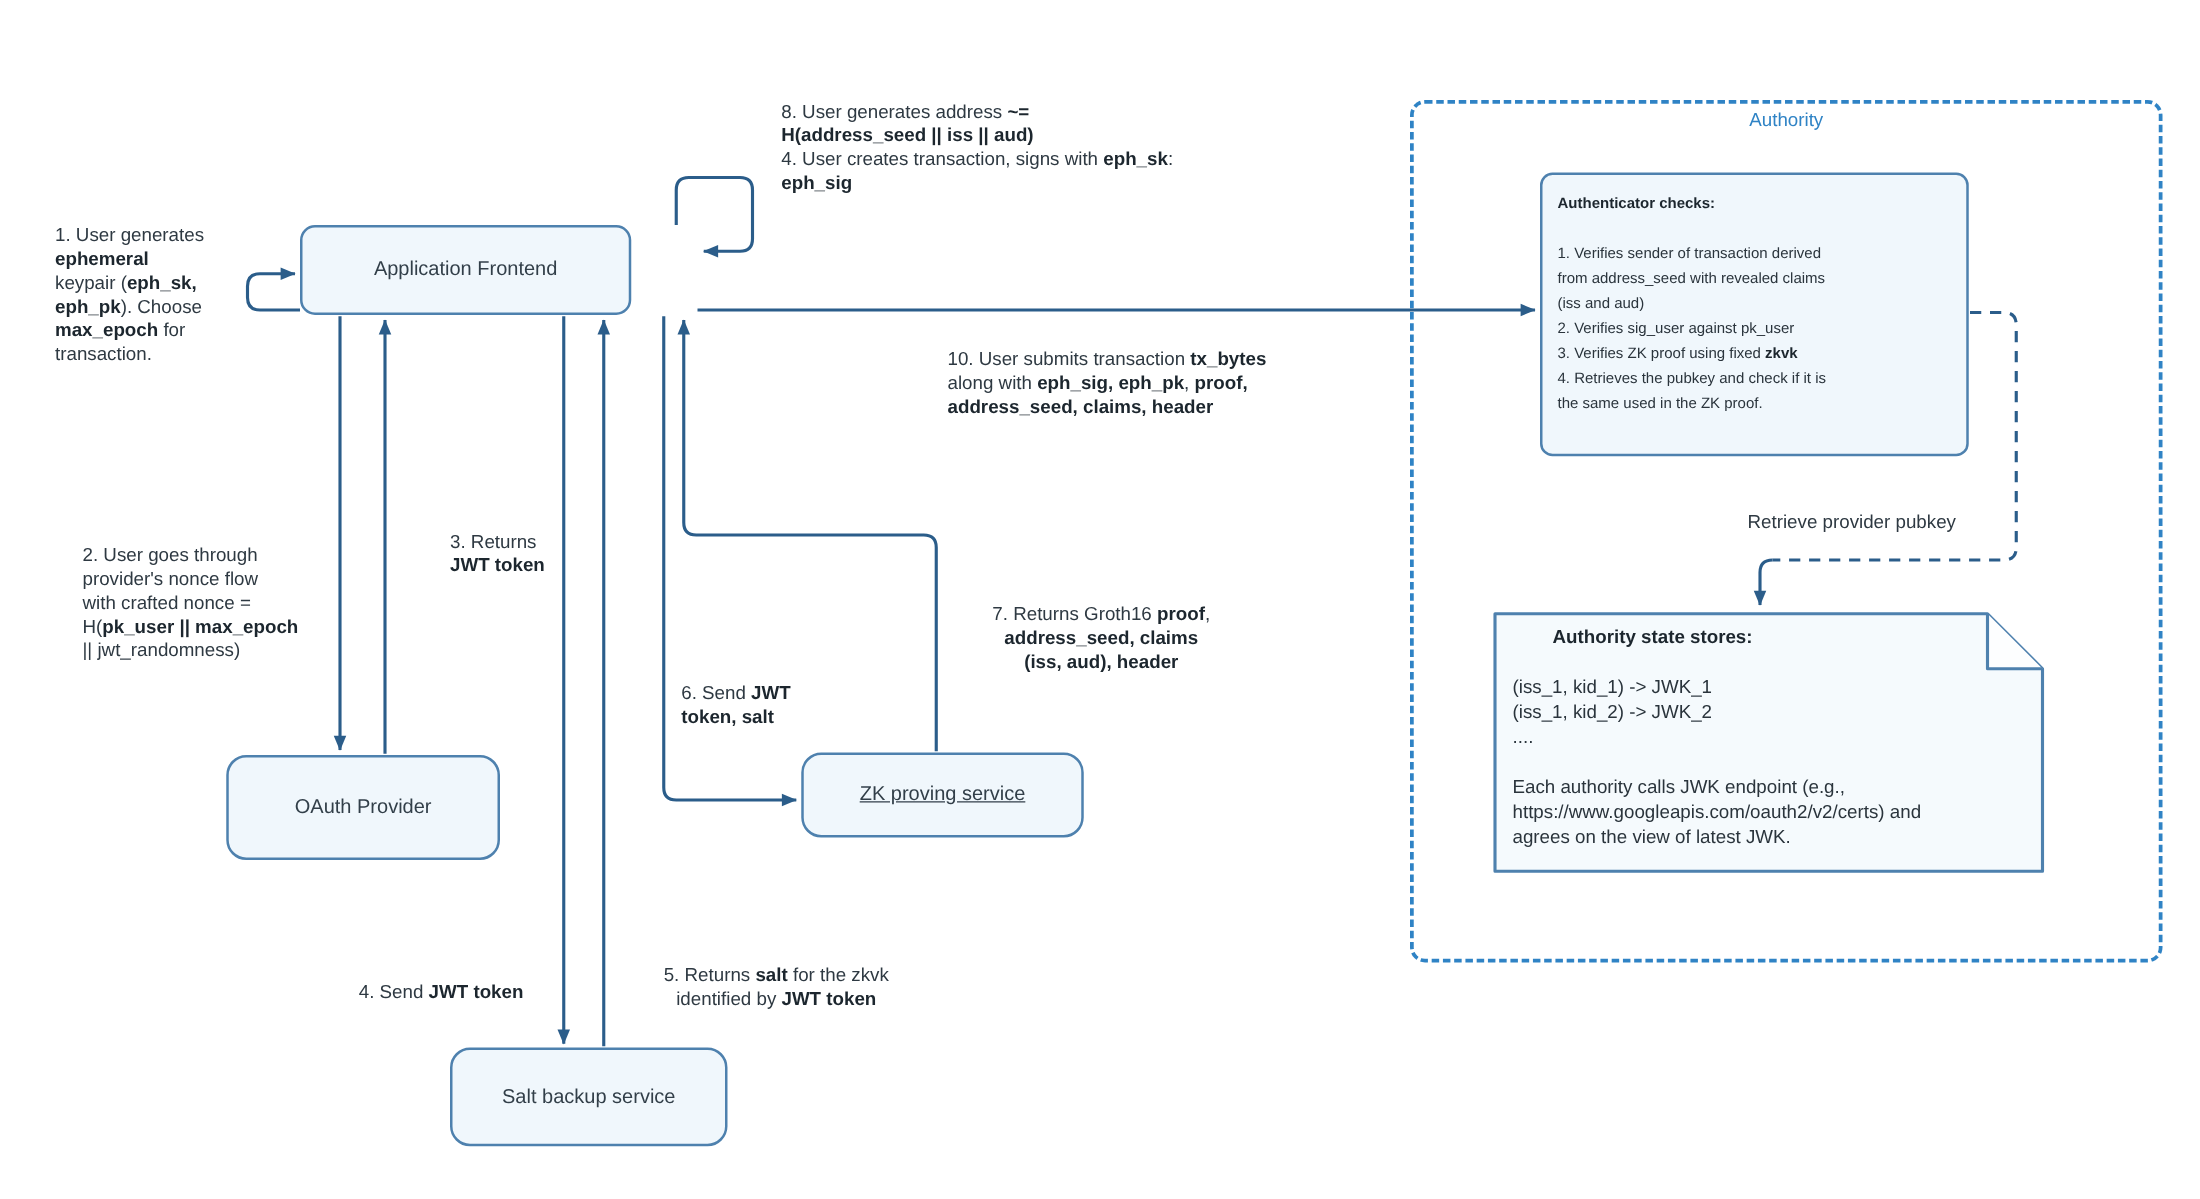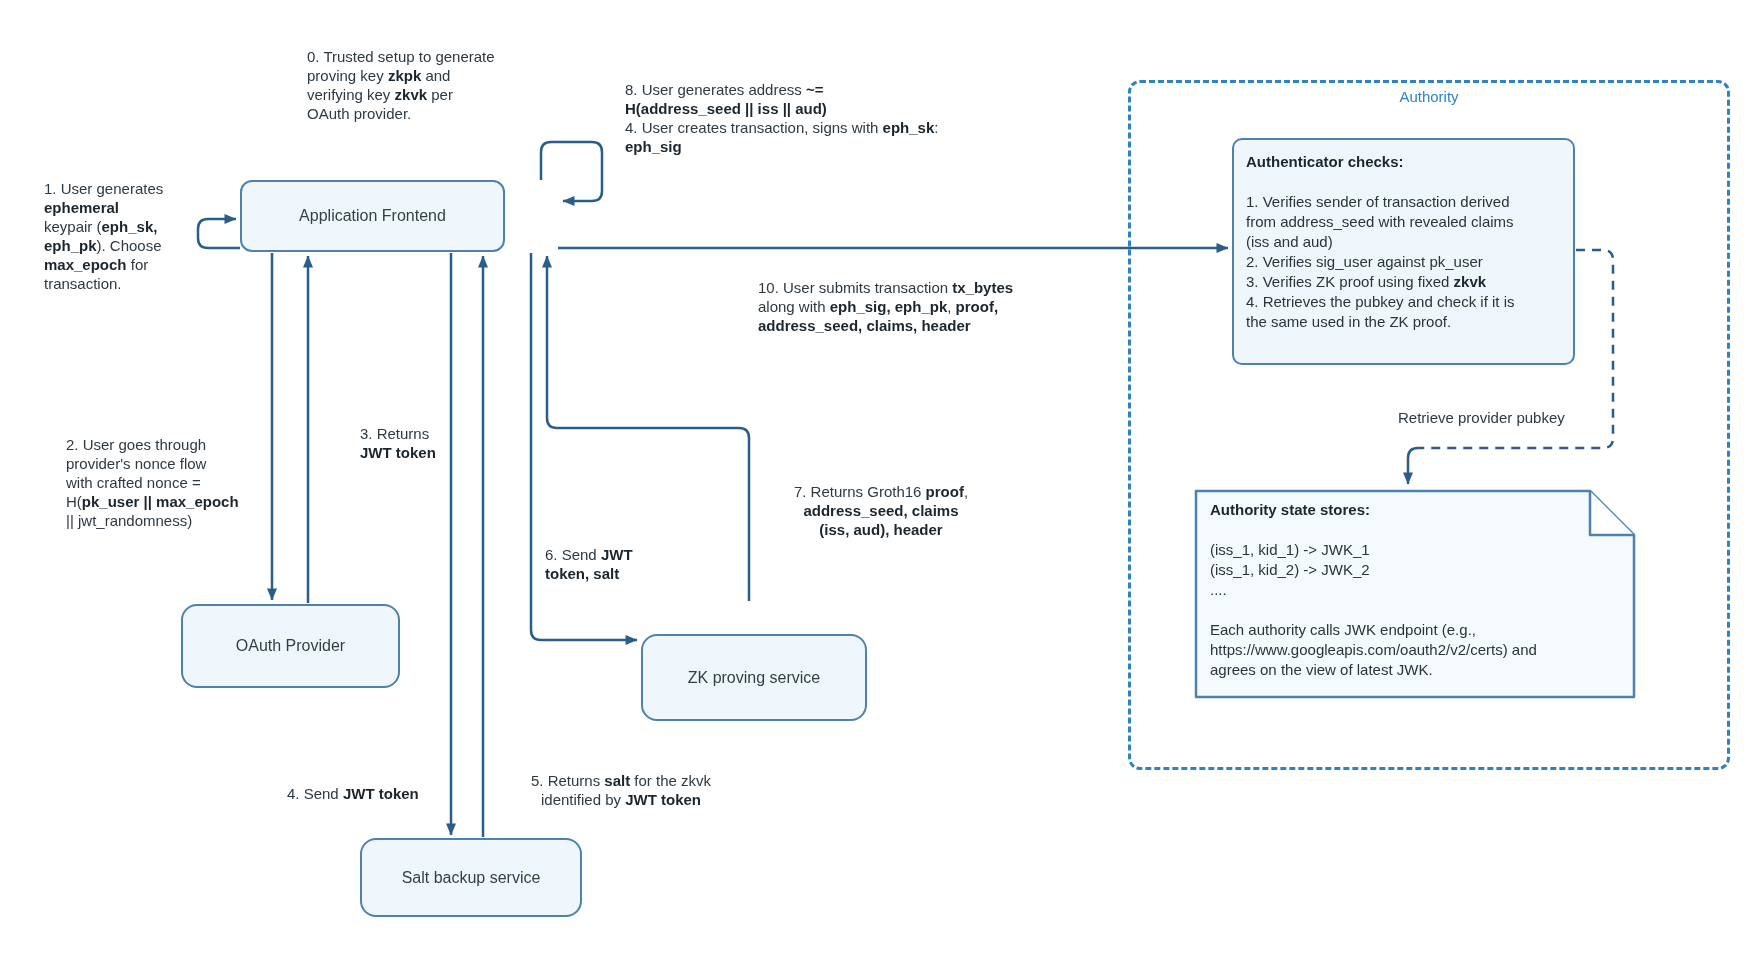--- a/index.html
+++ b/index.html
@@ -19,49 +19,49 @@
     position:absolute;left:1128px;top:80px;width:602px;height:690px;box-sizing:border-box;
     border:3px dashed #2f83c5;border-radius:12px;z-index:0;
   }
   #authority-label{
     position:absolute;left:1128px;top:88px;width:602px;text-align:center;
     font-size:15px;color:#2f83c5;z-index:3;
   }
   #authenticator-box{
     position:absolute;left:1232px;top:138px;width:343px;height:227px;box-sizing:border-box;
     border:2.5px solid #4e81ae;border-radius:10px;background:#f0f7fc;z-index:1;
-    padding:12px 12px 0 12px;font-size:15px;line-height:20px;white-space:normal;
+    padding:12px 12px 0 12px;font-size:12px;line-height:20px;white-space:normal;
   }
   #authenticator-title{font-weight:700;color:#1c262e;margin-bottom:20px;}
   #statestore-text{
     position:absolute;left:1210px;top:500px;width:420px;z-index:3;
     font-size:15px;line-height:20px;white-space:normal;
   }
-  #statestore-title{font-weight:700;color:#1c262e;margin-bottom:20px;}
+  #statestore-title{font-weight:700;color:#1c262e;margin-bottom:20px;margin-left:32px;}
   svg.overlay{position:absolute;left:0;top:0;z-index:2;}
   .edge{fill:none;stroke:#2b5d8a;stroke-width:2.5;}
   .edge.dashed{stroke-dasharray:9 7;}
   .docshape{fill:#f5fafd;stroke:#4e81ae;stroke-width:2.5;stroke-linejoin:round;}
   .docfold{fill:#fdfeff;stroke:#4e81ae;stroke-width:2.5;stroke-linejoin:round;}
 </style>
 </head>
 <body>
 
 <div id="canvas">
 
   <div id="authority-frame"></div>
   <div id="authority-label">Authority</div>
 
   <div class="node" style="left:240px;top:180px;width:265px;height:72px;border-radius:12px;">
     <span>Application Frontend</span>
   </div>
   <div class="node" style="left:181px;top:604px;width:219px;height:84px;">
     <span>OAuth Provider</span>
   </div>
-  <div class="node" style="left:641px;top:634px;width:226px;height:87px;">
+  <div class="node" style="left:641px;top:602px;width:226px;height:68px;text-decoration:underline;">
     <span>ZK proving service</span>
   </div>
   <div class="node" style="left:360px;top:838px;width:222px;height:79px;">
     <span>Salt backup service</span>
   </div>
 
   <div id="authenticator-box">
     <div id="authenticator-title">Authenticator checks:</div>
     <div id="authenticator-body"><span>1. Verifies sender of transaction derived</span><br><span>from address_seed with revealed claims</span><br><span>(iss and aud)</span><br><span>2. Verifies sig_user against pk_user</span><br><span>3. Verifies ZK proof using fixed </span><span class="b">zkvk</span><br><span>4. Retrieves the pubkey and check if it is</span><br><span>the same used in the ZK proof.</span></div>
   </div>
@@ -96,21 +96,20 @@
 
     <path class="edge dashed" d="M1576,250 H1603 Q1613,250 1613,260 V438 Q1613,448 1603,448 H1418"></path>
     <path class="edge" d="M1418,448 Q1408,448 1408,458 V484" marker-end="url(#arrow)"></path>
   </svg>
 
   <div id="statestore-text">
     <div id="statestore-title">Authority state stores:</div>
     <div><span>(iss_1, kid_1) -&gt; JWK_1</span><br><span>(iss_1, kid_2) -&gt; JWK_2</span><br><span>....</span><br><span>&nbsp;</span><br><span>Each authority calls JWK endpoint (e.g.,</span><br><span>https://www.googleapis.com/oauth2/v2/certs) and</span><br><span>agrees on the view of latest JWK.</span></div>
   </div>
 
-  <div class="annot" style="left:307px;top:47px;"><span>0. Trusted setup to generate</span><br><span>proving key </span><span class="b">zkpk</span><span> and</span><br><span>verifying key </span><span class="b">zkvk</span><span> per</span><br><span>OAuth provider.</span></div>
   <div class="annot" style="left:44px;top:179px;"><span>1. User generates</span><br><span class="b">ephemeral</span><br><span>keypair (</span><span class="b">eph_sk,</span><br><span class="b">eph_pk</span><span>). Choose</span><br><span class="b">max_epoch</span><span> for</span><br><span>transaction.</span></div>
   <div class="annot" style="left:66px;top:435px;"><span>2. User goes through</span><br><span>provider's nonce flow</span><br><span>with crafted nonce =</span><br><span>H(</span><span class="b">pk_user || max_epoch</span><br><span>|| jwt_randomness)</span></div>
   <div class="annot" style="left:315px;top:424px;margin-left:45px;"><span>3. Returns</span><br><span class="b">JWT token</span></div>
   <div class="annot" style="left:287px;top:784px;text-align:center;"><span>4. Send </span><span class="b">JWT token</span></div>
   <div class="annot center" style="left:490px;top:771px;width:262px;"><span>5. Returns </span><span class="b">salt</span><span> for the zkvk</span><br><span>identified by </span><span class="b">JWT token</span></div>
   <div class="annot" style="left:545px;top:545px;"><span>6. Send </span><span class="b">JWT</span><br><span class="b">token, salt</span></div>
   <div class="annot center" style="left:756px;top:482px;width:250px;"><span>7. Returns Groth16 </span><span class="b">proof</span><span>,</span><br><span class="b">address_seed, claims</span><br><span class="b">(iss, aud), header</span></div>
   <div class="annot" style="left:625px;top:80px;"><span>8. User generates address </span><span class="b">~=</span><br><span class="b">H(address_seed || iss || aud)</span><br><span>4. User creates transaction, signs with </span><span class="b">eph_sk</span><span>:</span><br><span class="b">eph_sig</span></div>
   <div class="annot" style="left:758px;top:278px;"><span>10. User submits transaction </span><span class="b">tx_bytes</span><br><span>along with </span><span class="b">eph_sig, eph_pk</span><span>, </span><span class="b">proof,</span><br><span class="b">address_seed, claims, header</span></div>
   <div class="annot" style="left:1398px;top:408px;"><span>Retrieve provider pubkey</span></div>

